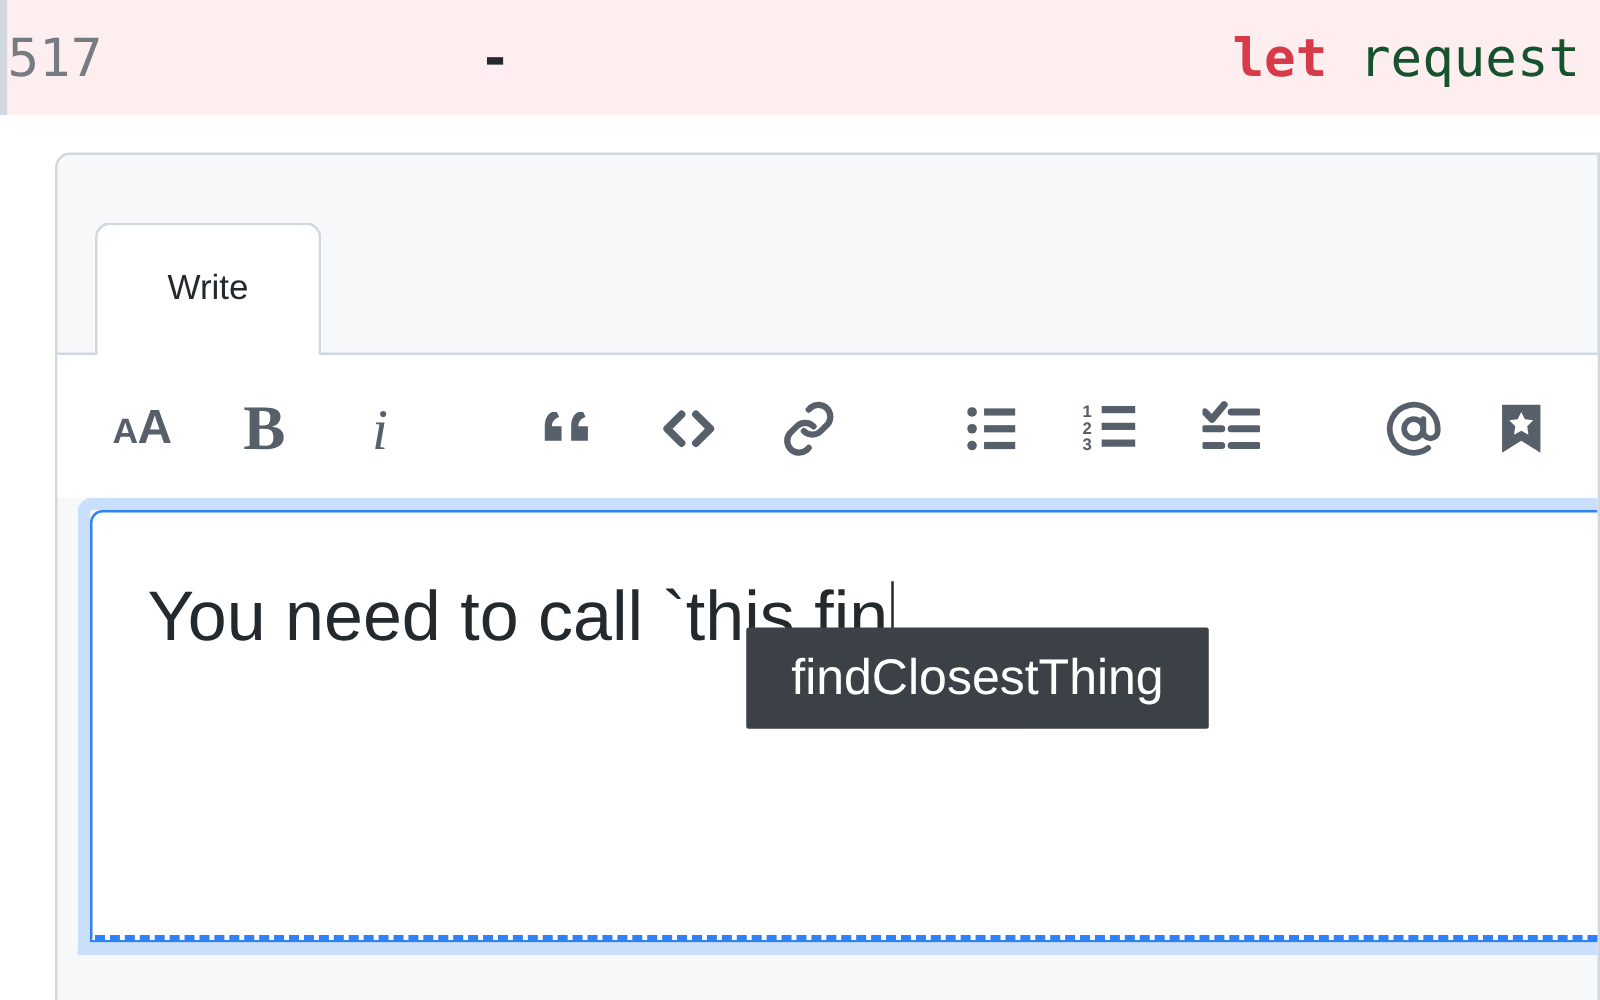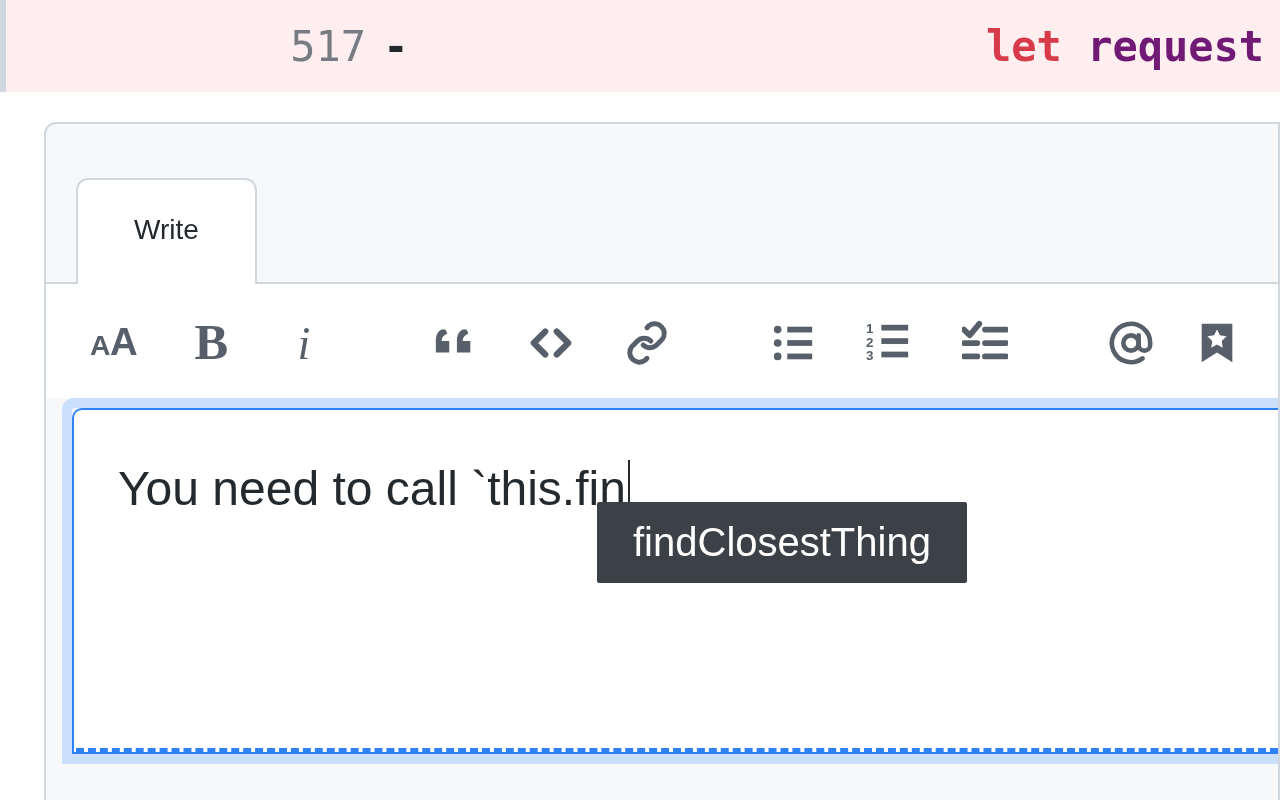--- a/index.html
+++ b/index.html
@@ -19,21 +19,21 @@
   }
   .diff-ln {
     position: absolute;
     left: 0;
     top: 0;
     height: 100%;
     width: 360px;
     background: #ffeef0;
     display: flex;
     align-items: center;
-    justify-content: flex-end;
+    justify-content: flex-start;
   }
   .diff-ln span {
     font-family: ui-monospace, SFMono-Regular, Menlo, Consolas, monospace;
     font-size: 42px;
     color: #777b82;
     font-weight: 400;
   }
   .diff-line {
     position: absolute;
     left: 360px;
@@ -52,21 +52,21 @@
     text-align: center;
     font-weight: 600;
   }
   .diff-code {
     font-family: ui-monospace, SFMono-Regular, Menlo, Consolas, monospace;
     font-size: 42px;
     white-space: pre;
     padding-left: 560px;
   }
   .kw { color: #d73a49; font-weight: bold; }
-  .id { color: #701a75; font-weight: bold; }
+  .id { color: #14532d; }
 
   
   .comment-wrap {
     margin: 30px 0 0 44px;
     border: 2px solid #d0d7de;
     border-top-left-radius: 12px;
     background: #f6f8fa;
     width: calc(100% - 44px);
     height: 680px;
     position: relative;
@@ -161,21 +161,21 @@
     height: 346px;
     border: 2px solid #2f81f7;
     border-right: none;
     border-radius: 10px 0 0 0;
     background: #ffffff;
   }
   .ta-text {
     position: absolute;
     left: 44px;
     top: 50px;
-    font-size: 48px;
+    font-size: 56px;
     color: #24292e;
     white-space: pre;
     display: flex;
     align-items: center;
   }
   .caret {
     display: inline-block;
     width: 2px;
     height: 56px;
     background: #24292e;

